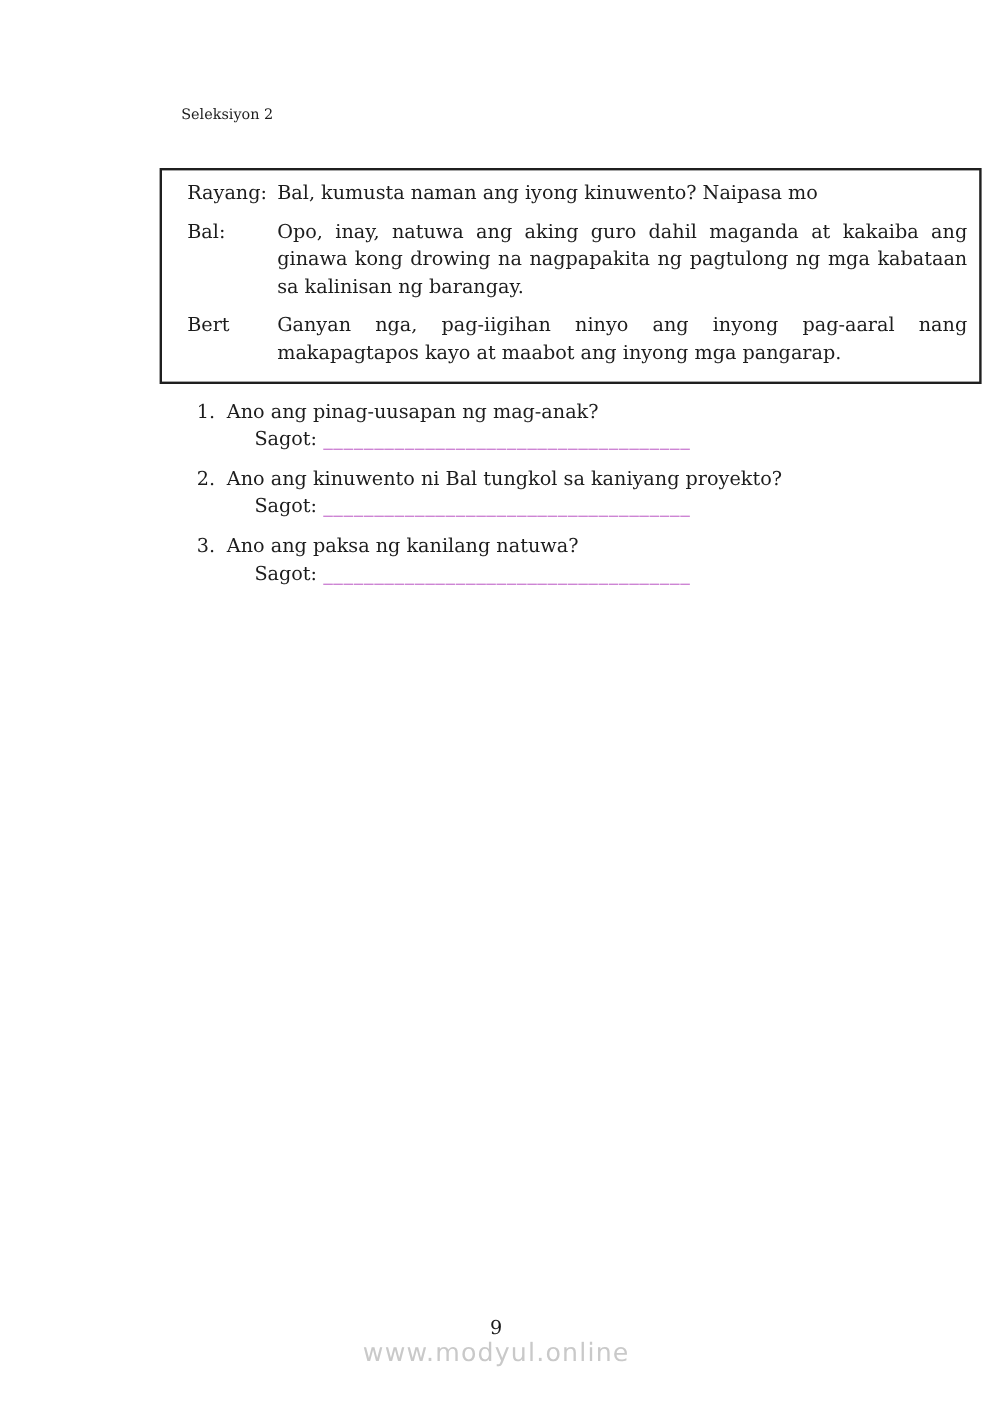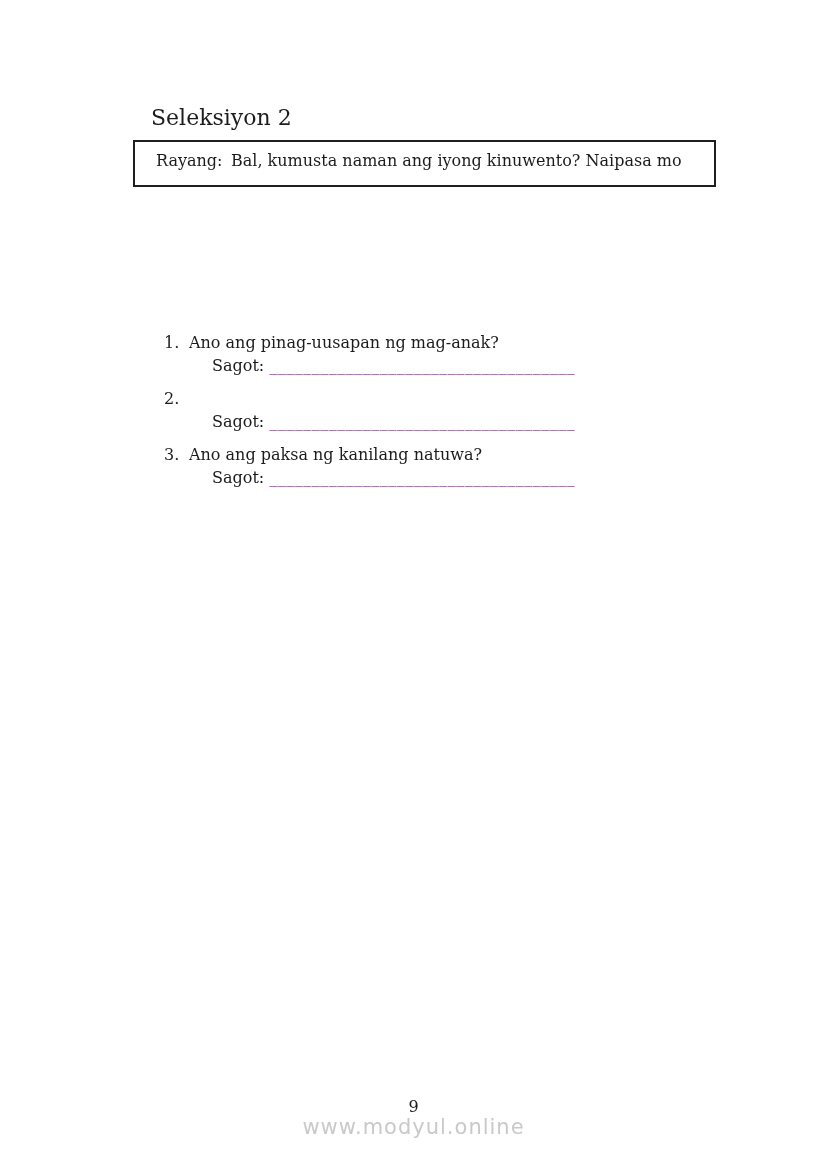--- a/index.html
+++ b/index.html
@@ -14,28 +14,28 @@
     background: #ffffff;
     font-family: "DejaVu Serif", "Liberation Serif", serif;
     color: #1c1c1c;
     font-size: 16px;
     line-height: 23px;
     overflow: hidden;
   }
   .doc-title {
     position: absolute;
     left: 151px;
-    top: 106px;
-    font-size: 22px;
+    top: 84px;
+    font-size: 12px;
   }
   .dialogue-box {
     position: absolute;
     left: 133px;
     top: 140px;
-    width: 583px;
+    width: 685px;
     box-sizing: border-box;
     border: 2px solid #1f1f1f;
     padding: 7px 10px 13px 21px;
   }
   .dialogue-row {
     display: flex;
     margin-top: 9px;
   }
   .dialogue-row:first-child {
     margin-top: 0;
@@ -95,38 +95,47 @@
 
 <div class="sheet">
 
   <div class="doc-title">Seleksiyon 2</div>
 
   <div class="dialogue-box">
     <div class="dialogue-row">
       <div class="speaker">Rayang:</div>
       <div class="speech">Bal, kumusta naman ang iyong kinuwento? Naipasa mo</div>
     </div>
+    <div class="dialogue-row">
+      <div class="speaker">Bal:</div>
+      <div class="speech">Opo, inay, natuwa ang aking guro dahil maganda at kakaiba ang ginawa kong drowing na nagpapakita ng pagtulong ng mga kabataan sa kalinisan ng barangay.</div>
+    </div>
+    <div class="dialogue-row">
+      <div class="speaker">Bert</div>
+      <div class="speech">Ganyan nga, pag-iigihan ninyo ang inyong pag-aaral nang makapagtapos kayo at maabot ang inyong mga pangarap.</div>
+    </div>
   </div>
 
   <div class="questions">
 
     <div class="question">
       <div class="q-line">
         <span class="q-number">1.</span>
         <span class="q-text">Ano ang pinag-uusapan ng mag-anak?</span>
       </div>
       <div class="answer-row">
         <span>Sagot:</span>
         <span class="answer-line">____________________________________</span>
       </div>
     </div>
 
     <div class="question">
       <div class="q-line">
         <span class="q-number">2.</span>
+        <span class="q-text">Ano ang kinuwento ni Bal tungkol sa kaniyang proyekto?</span>
       </div>
       <div class="answer-row">
         <span>Sagot:</span>
         <span class="answer-line">____________________________________</span>
       </div>
     </div>
 
     <div class="question">
       <div class="q-line">
         <span class="q-number">3.</span>

